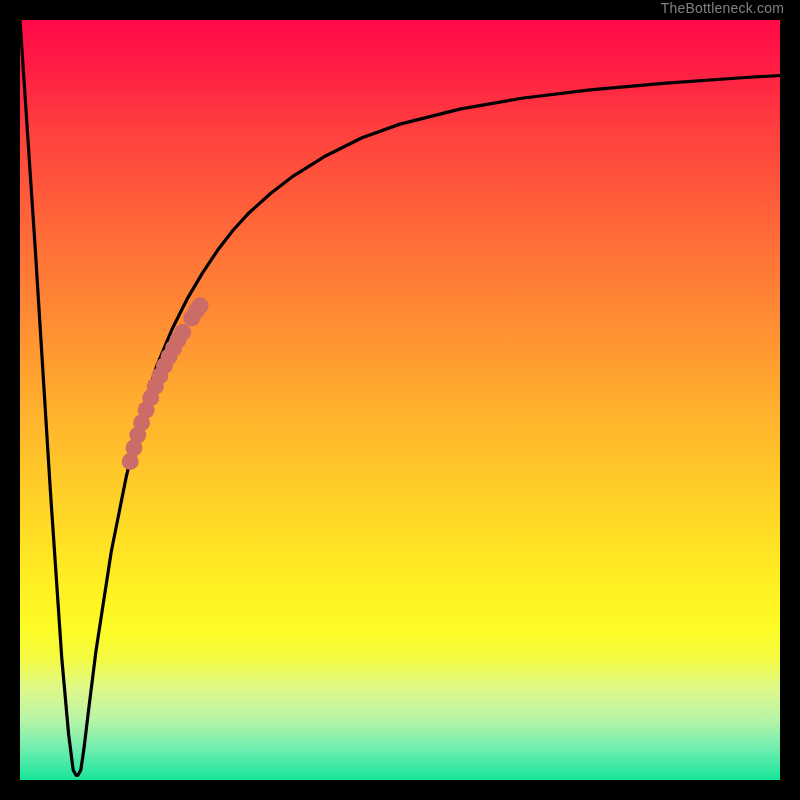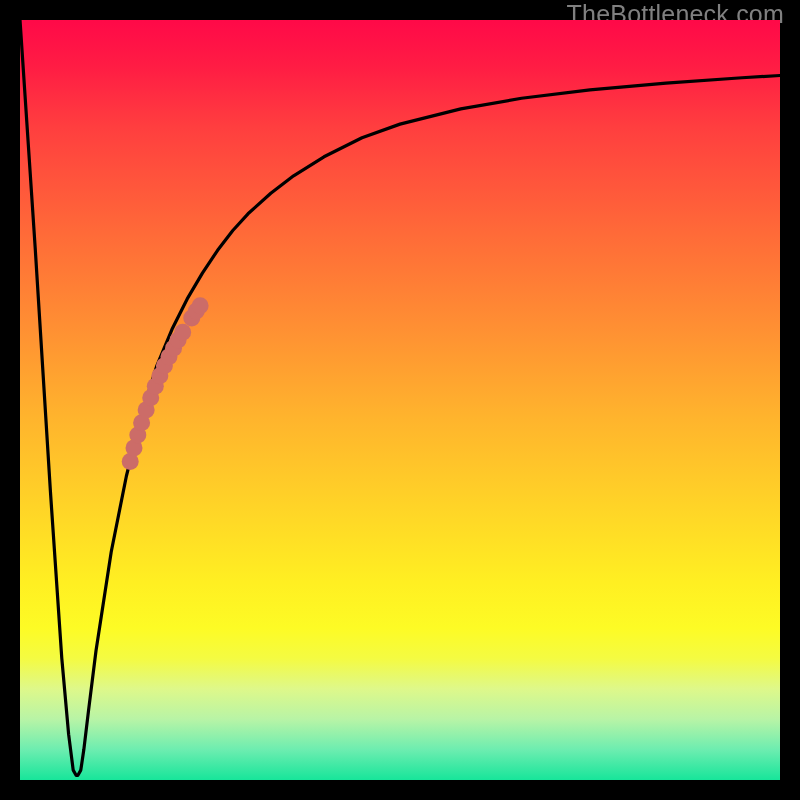--- a/index.html
+++ b/index.html
@@ -47,21 +47,21 @@
     left: 0;
     top: 0;
     width: 760px;
     height: 760px;
   }
   .attribution {
     position: absolute;
     top: 0px;
     right: 16px;
     color: #808080;
-    font-size: 25px;
+    font-size: 14px;
     font-weight: 400;
     letter-spacing: 0.2px;
   }
 </style>
 </head>
 <body>
 
 <div class="frame">
 
   <div class="attribution">TheBottleneck.com</div>

